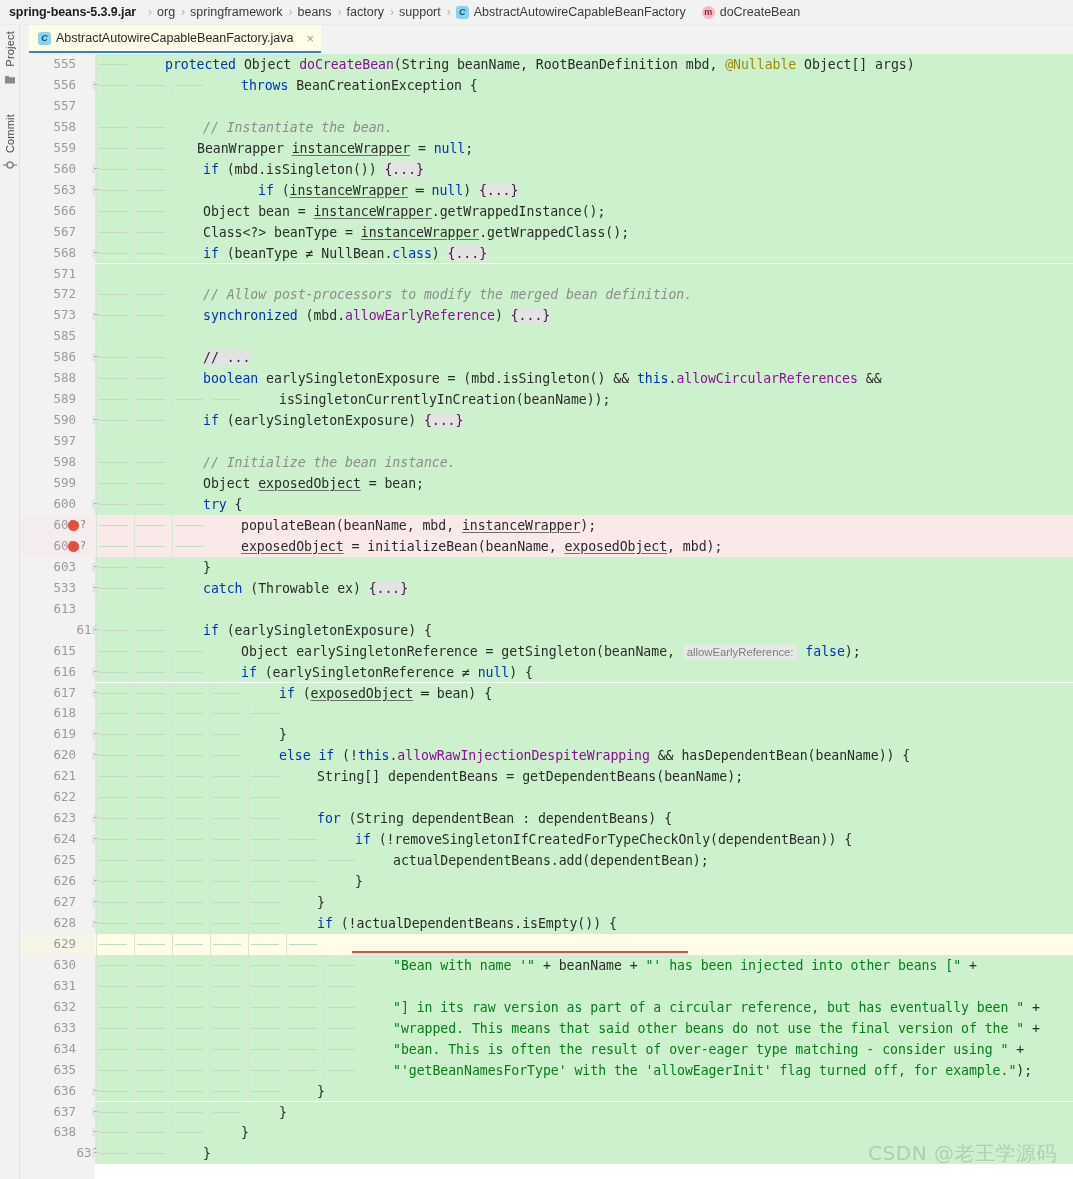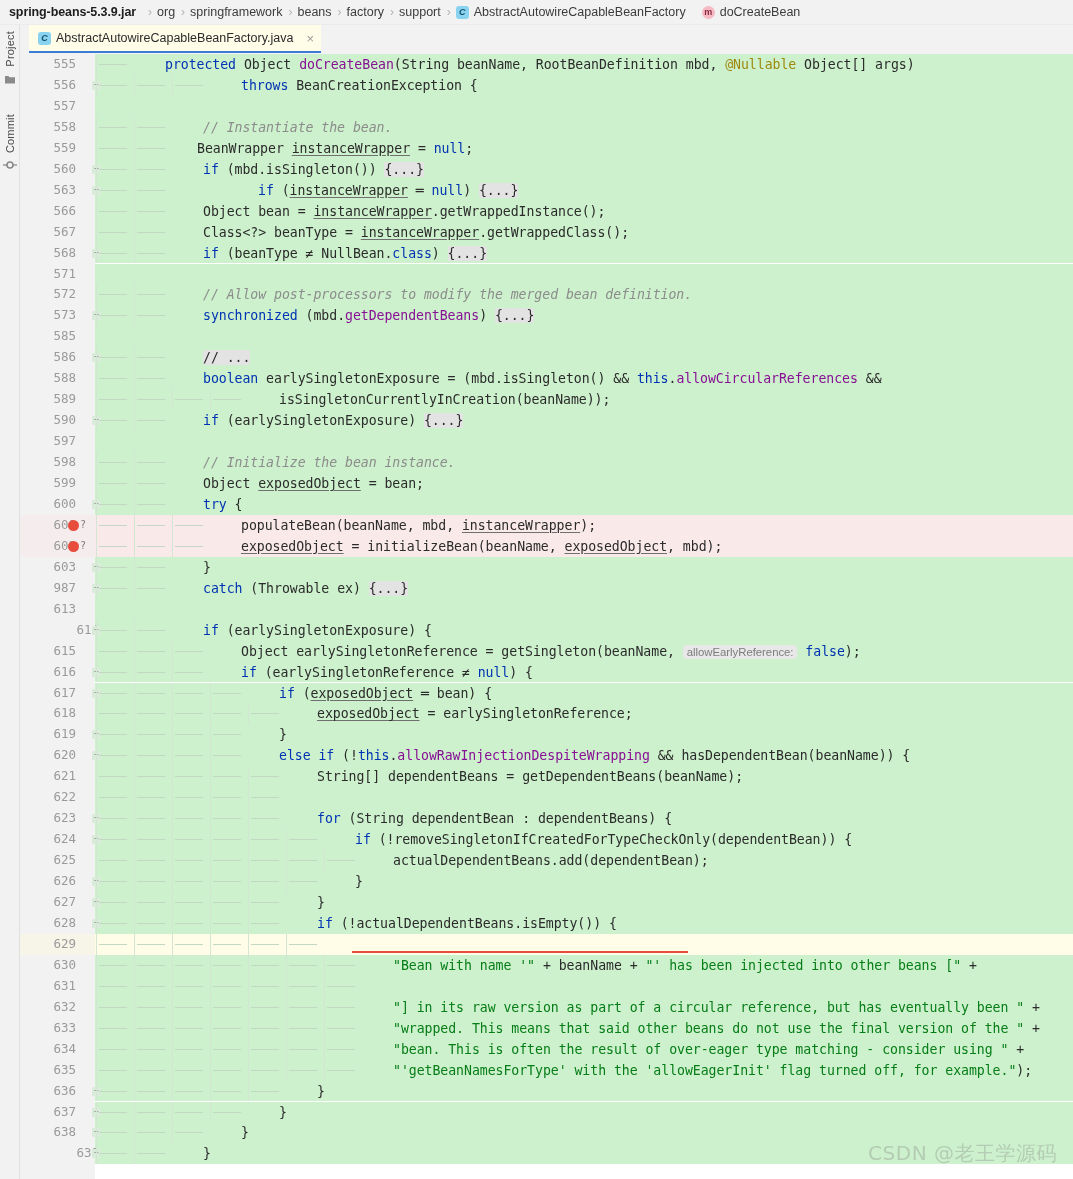--- a/index.html
+++ b/index.html
@@ -312,21 +312,21 @@
           <div class="code" style="left: 183px;"><span class="cmt">// Allow post-processors to modify the merged bean definition.</span></div>
         </div>
         <div class="row" style="top: 251.4px; position: absolute; left: 0px; width: 100%;">
           <div class="bg bg-add" style="left: 75px; width: calc(100% - 75px);"></div>
           <div class="lineno" style="right: 997px;">573</div>
           <div class="fold">+</div>
           <div class="guide" style="left: 76px;"></div>
           <div class="dash" style="left: 79px; width: 28px;"></div>
           <div class="guide" style="left: 114px;"></div>
           <div class="dash" style="left: 117px; width: 28px;"></div>
-          <div class="code" style="left: 183px;"><span class="kw">synchronized</span> (mbd.<span class="fld">getDependentBeans</span>) <span class="fold-tok">{...}</span></div>
+          <div class="code" style="left: 183px;"><span class="kw">synchronized</span> (mbd.<span class="fld">allowEarlyReference</span>) <span class="fold-tok">{...}</span></div>
         </div>
         <div class="row" style="top: 272.35px; position: absolute; left: 0px; width: 100%;">
           <div class="bg bg-add" style="left: 75px; width: calc(100% - 75px);"></div>
           <div class="lineno" style="right: 997px;">585</div>
           <div class="code" style="left: 107px;"></div>
         </div>
         <div class="row" style="top: 293.3px; position: absolute; left: 0px; width: 100%;">
           <div class="bg bg-add" style="left: 75px; width: calc(100% - 75px);"></div>
           <div class="lineno" style="right: 997px;">586</div>
           <div class="fold">+</div>
@@ -434,21 +434,21 @@
           <div class="lineno" style="right: 997px;">603</div>
           <div class="fold">−</div>
           <div class="guide" style="left: 76px;"></div>
           <div class="dash" style="left: 79px; width: 28px;"></div>
           <div class="guide" style="left: 114px;"></div>
           <div class="dash" style="left: 117px; width: 28px;"></div>
           <div class="code" style="left: 183px;">}</div>
         </div>
         <div class="row" style="top: 523.75px; position: absolute; left: 0px; width: 100%;">
           <div class="bg bg-add" style="left: 75px; width: calc(100% - 75px);"></div>
-          <div class="lineno" style="right: 997px;">987</div>
+          <div class="lineno" style="right: 997px;">533</div>
           <div class="fold">+</div>
           <div class="guide" style="left: 76px;"></div>
           <div class="dash" style="left: 79px; width: 28px;"></div>
           <div class="guide" style="left: 114px;"></div>
           <div class="dash" style="left: 117px; width: 28px;"></div>
           <div class="code" style="left: 183px;"><span class="kw">catch</span> (Throwable ex) <span class="fold-tok">{...}</span></div>
         </div>
         <div class="row" style="top: 544.7px; position: absolute; left: 0px; width: 100%;">
           <div class="bg bg-add" style="left: 75px; width: calc(100% - 75px);"></div>
           <div class="lineno" style="right: 997px;">613</div>
@@ -507,21 +507,20 @@
           <div class="guide" style="left: 76px;"></div>
           <div class="dash" style="left: 79px; width: 28px;"></div>
           <div class="guide" style="left: 114px;"></div>
           <div class="dash" style="left: 117px; width: 28px;"></div>
           <div class="guide" style="left: 152px;"></div>
           <div class="dash" style="left: 155px; width: 28px;"></div>
           <div class="guide" style="left: 190px;"></div>
           <div class="dash" style="left: 193px; width: 28px;"></div>
           <div class="guide" style="left: 228px;"></div>
           <div class="dash" style="left: 231px; width: 28px;"></div>
-          <div class="code" style="left: 297px;"><span class="lvar">exposedObject</span> = earlySingletonReference;</div>
         </div>
         <div class="row" style="top: 670.4px; position: absolute; left: 0px; width: 100%;">
           <div class="bg bg-add" style="left: 75px; width: calc(100% - 75px);"></div>
           <div class="lineno" style="right: 997px;">619</div>
           <div class="fold">−</div>
           <div class="guide" style="left: 76px;"></div>
           <div class="dash" style="left: 79px; width: 28px;"></div>
           <div class="guide" style="left: 114px;"></div>
           <div class="dash" style="left: 117px; width: 28px;"></div>
           <div class="guide" style="left: 152px;"></div>

